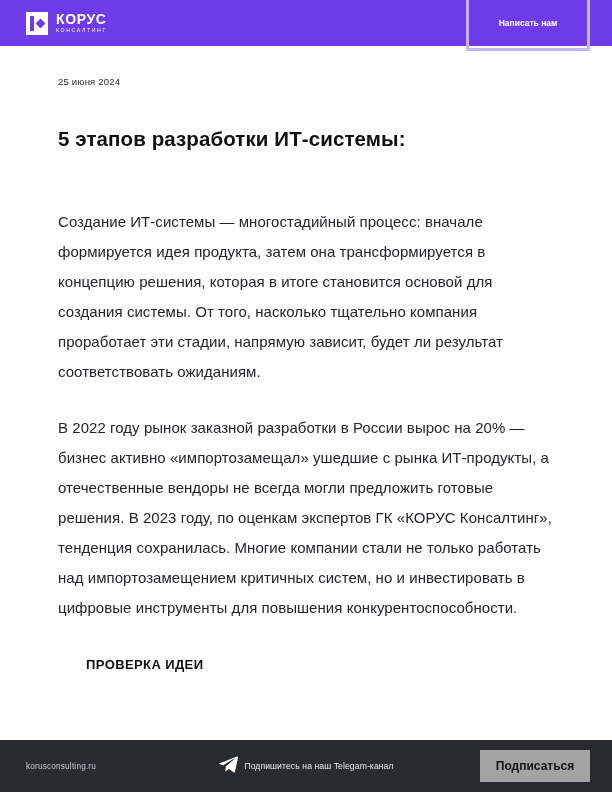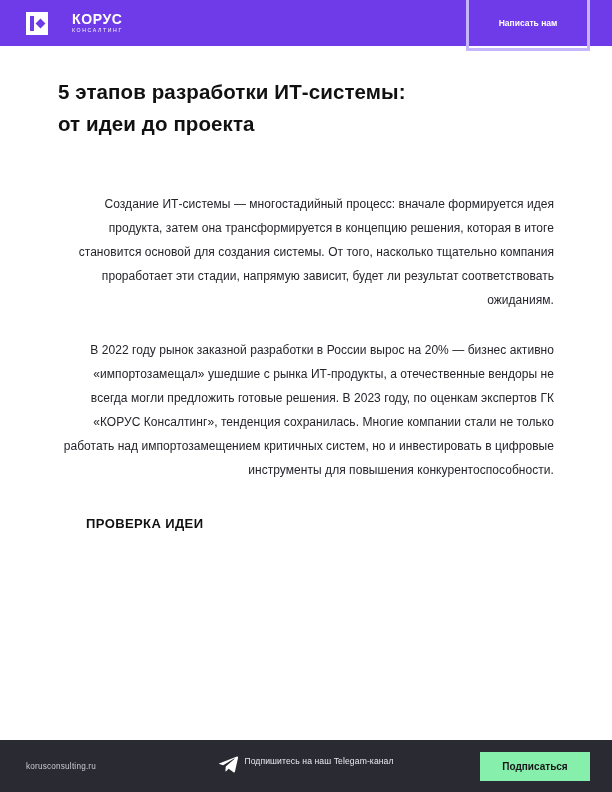--- a/index.html
+++ b/index.html
@@ -25,21 +25,21 @@
     background: #6F3BE8;
     display: flex;
     align-items: center;
     justify-content: space-between;
     padding: 0 22px 0 26px;
     flex: 0 0 auto;
   }
   .logo {
     display: flex;
     align-items: center;
-    gap: 24px;
+    gap: 8px;
   }
   .logo-mark {
     width: 22px;
     height: 23px;
     background: #ffffff;
     position: relative;
     flex: 0 0 auto;
   }
   .logo-mark::before {
     content: "";
@@ -104,26 +104,25 @@
     font-size: 20.5px;
     line-height: 1.55;
     color: #111111;
     font-weight: bold;
     letter-spacing: 0.1px;
     margin-bottom: 52px;
   }
   h1.title .l2 { display: block; }
 
   p.para {
-    font-size: 12px;
+    font-size: 15px;
     line-height: 2.0;
     color: #24242b;
     margin-bottom: 26px;
     letter-spacing: 0.05px;
-    text-align: right;
   }
   h2.subhead {
     font-size: 13px;
     font-weight: bold;
     color: #111111;
     letter-spacing: 0.4px;
     margin-top: 34px;
     padding-left: 28px;
   }
 
@@ -141,33 +140,34 @@
   .footer-site {
     color: #c9c9d1;
     font-size: 8.2px;
     letter-spacing: 0.2px;
   }
   .footer-mid {
     position: absolute;
     left: 50%;
     transform: translateX(-50%);
     display: flex;
+    align-items: center;
     gap: 6px;
   }
   .tg-icon { display: block; }
   .footer-cta {
     color: #e9e9ee;
     font-size: 8.6px;
     letter-spacing: 0.1px;
   }
   .footer-btn {
     margin-left: auto;
-    background: #86efac;
+    background: #a3a3a3;
     color: #15151a;
-    font-size: 10px;
+    font-size: 12px;
     font-weight: bold;
     border: none;
     width: 110px;
     padding: 9px 6px;
     text-align: center;
     cursor: pointer;
     font-family: "Liberation Sans", sans-serif;
   }
 </style>
 </head>
@@ -180,24 +180,24 @@
       <span class="logo-mark"></span>
       <span class="logo-text">
         <span class="logo-name">КОРУС</span>
         <span class="logo-sub">КОНСАЛТИНГ</span>
       </span>
     </div>
     <button class="header-btn">Написать нам</button>
   </div>
 
   <div class="content">
+    <div class="date">25 июня 2024</div>
 
     <h1 class="title">
       <span class="l1">5 этапов разработки ИТ-системы:</span>
-      <span class="l2">от идеи до проекта</span>
     </h1>
 
     <p class="para">Создание ИТ-системы — многостадийный процесс: вначале формируется идея продукта, затем она трансформируется в концепцию решения, которая в итоге становится основой для создания системы. От того, насколько тщательно компания проработает эти стадии, напрямую зависит, будет ли результат соответствовать ожиданиям.</p>
     <p class="para">В 2022 году рынок заказной разработки в России вырос на 20% — бизнес активно «импортозамещал» ушедшие с рынка ИТ-продукты, а отечественные вендоры не всегда могли предложить готовые решения. В 2023 году, по оценкам экспертов ГК «КОРУС Консалтинг», тенденция сохранилась. Многие компании стали не только работать над импортозамещением критичных систем, но и инвестировать в цифровые инструменты для повышения конкурентоспособности.</p>
 
     <h2 class="subhead">ПРОВЕРКА ИДЕИ</h2>
   </div>
 
   <div class="footer">
     <span class="footer-site">korusconsulting.ru</span>

